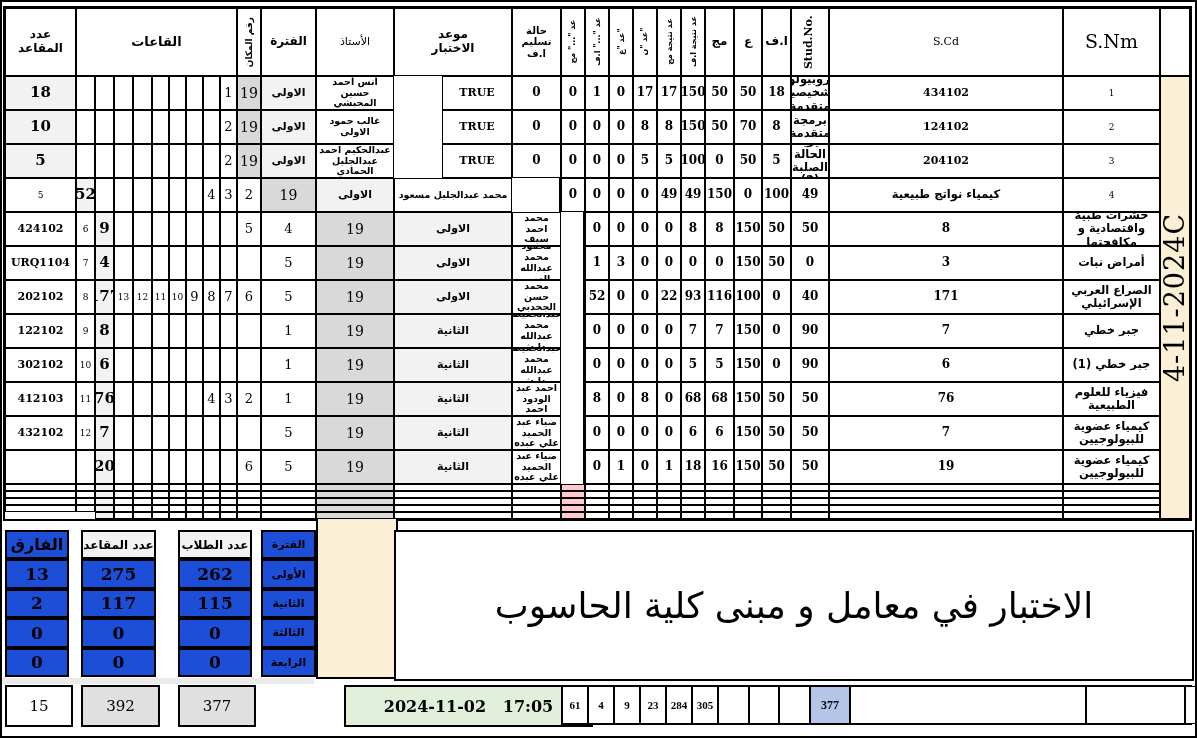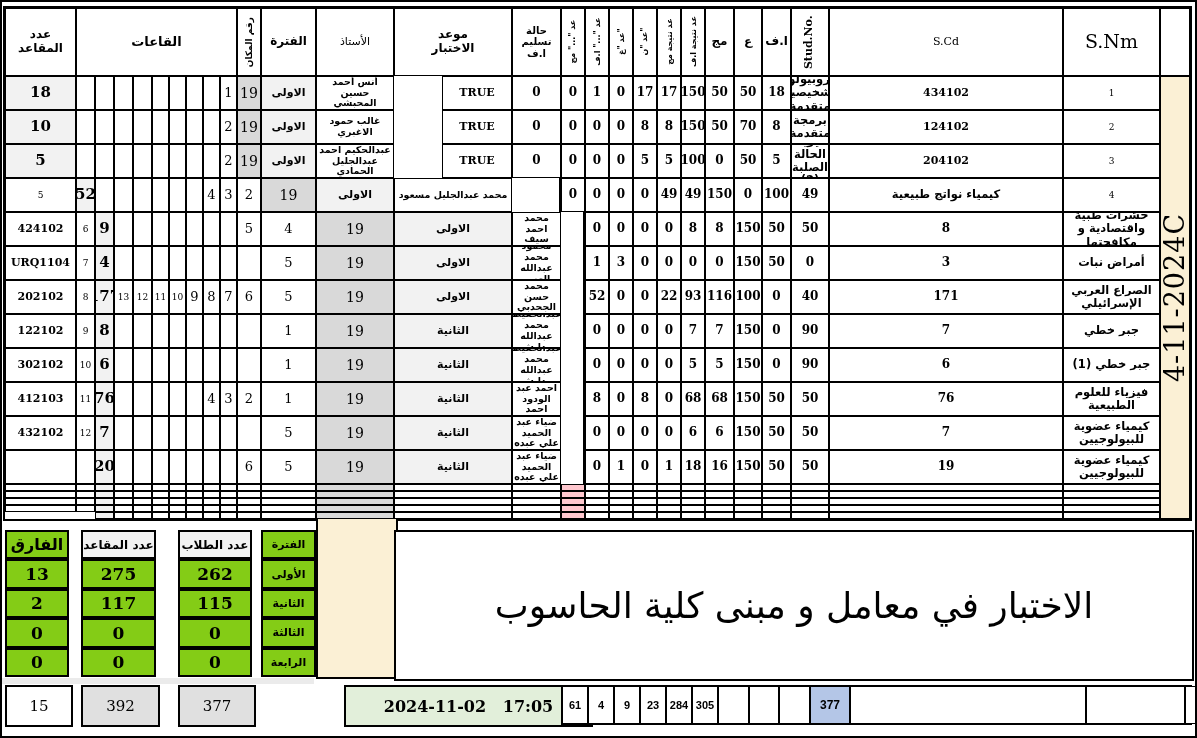--- a/index.html
+++ b/index.html
@@ -48,21 +48,21 @@
   .lightg{background:#F2F2F2;}
 
   
   #date-cont{position:absolute;left:316px;top:519px;width:78px;height:158px;
              background:#FBF0D5;border:2px solid #000;border-top:none;}
 
   
   #summary{position:absolute;left:5px;top:530px;width:311px;height:147px;display:grid;direction:rtl;
            grid-template-columns:55px 9px 74px 22px 75px 12px 64px;grid-template-rows:repeat(5,1fr);}
   .sbox{border:2px solid #000;display:flex;align-items:center;justify-content:center;
-        font-weight:bold;background:#84cc16;text-align:center;}
+        font-weight:bold;background:#1d4ed8;text-align:center;}
   .sc1{grid-column:1;}.sc3{grid-column:3;}.sc5{grid-column:5;}.sc7{grid-column:7;}
   .speriod{font-size:11px;}
   .shead-g{background:#F2F2F2;font-size:12px;}
   .sdiff-h{font-size:16px;}
   .sval{font-size:17px;font-family:"DejaVu Serif",serif;}
 
   
   #note-box{position:absolute;left:394px;top:530px;width:796px;height:147px;border:2px solid #000;
             display:flex;align-items:center;justify-content:center;direction:rtl;
             font-size:36px;color:#000;background:#fff;}
@@ -73,21 +73,21 @@
   .tbox{position:absolute;top:685px;height:38px;border:2px solid #000;display:flex;
         align-items:center;justify-content:center;font-family:"DejaVu Serif",serif;
         font-size:15px;background:#fff;}
   #t-diff{left:5px;width:64px;font-weight:normal;}
   #t-seats{left:81px;width:75px;background:#E0E0E0;}
   #t-stud{left:178px;width:74px;background:#E0E0E0;}
   #t-datetime{left:316px;width:245px;background:#E2EFDA;font-weight:bold;font-size:16px;white-space:pre;margin-left:28px;}
   #bottom-cells{position:absolute;left:561px;top:685px;width:629px;height:38px;display:flex;
                 border:1px solid #000;}
   .bcell{border:1px solid #000;display:flex;align-items:center;justify-content:center;
-         font-family:Liberation Sans, sans-serif;font-weight:bold;font-size:11px;background:#fff;text-align:center;}
+         font-family:Liberation Serif, serif;font-weight:bold;font-size:11px;background:#fff;text-align:center;}
   .bblue{background:#B4C6E7;font-size:12px;}
 </style>
 </head>
 <body>
 
 <div id="frame"></div>
 
 <div id="main-table">
     <div class="cell h"></div>
     <div class="cell h serif h-snm">S.Nm</div>
@@ -166,21 +166,21 @@
     <div class="cell c-num serif">70</div>
     <div class="cell c-num serif">50</div>
     <div class="cell c-num serif">150</div>
     <div class="cell c-num serif">8</div>
     <div class="cell c-num serif">8</div>
     <div class="cell c-num serif">0</div>
     <div class="cell c-num serif">0</div>
     <div class="cell c-num serif">0</div>
     <div class="cell c-num serif">0</div>
     <div class="cell c-status serif">TRUE</div>
-    <div class="cell c-prof">غالب حمود الاغبري</div>
+    <div class="cell c-prof">غالب حمود الاولى</div>
     <div class="cell c-period">الاولى</div>
     <div class="cell c-place serif">19</div>
     <div class="cell hall serif">2</div>
     <div class="cell hall serif"></div>
     <div class="cell hall serif"></div>
     <div class="cell hall serif"></div>
     <div class="cell hall serif"></div>
     <div class="cell hall serif hall-sm"></div>
     <div class="cell hall serif hall-sm"></div>
     <div class="cell hall serif hall-sm"></div>

